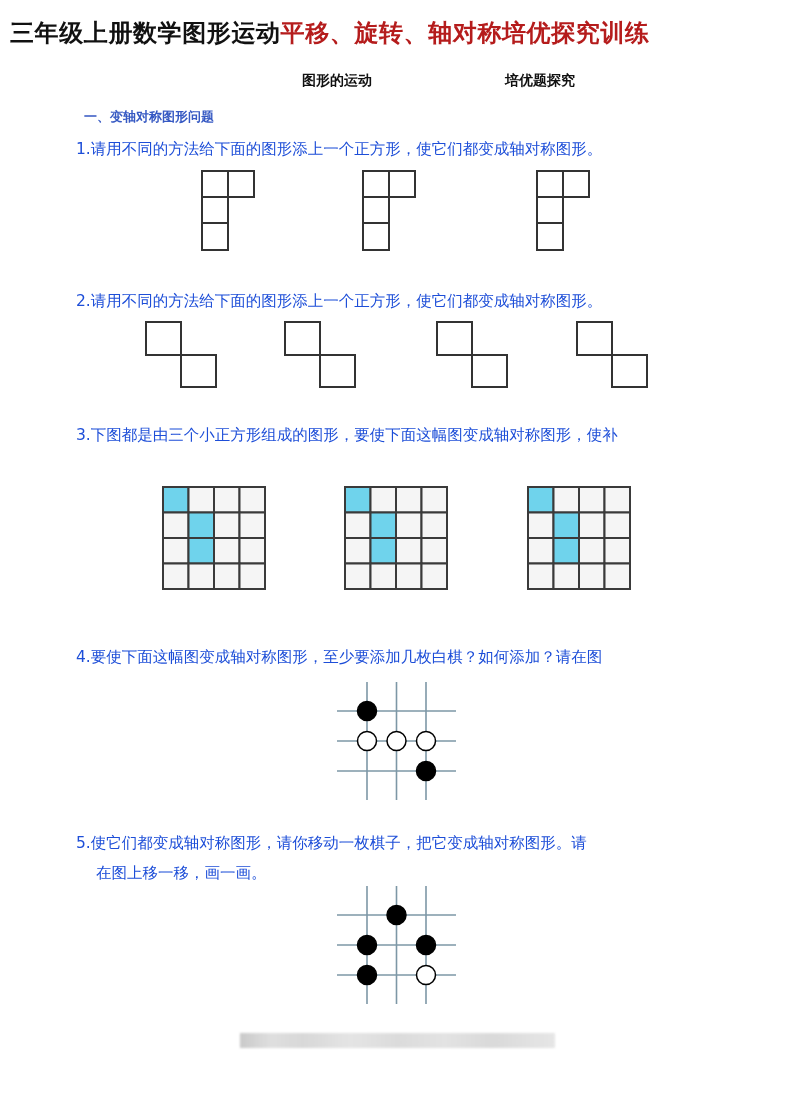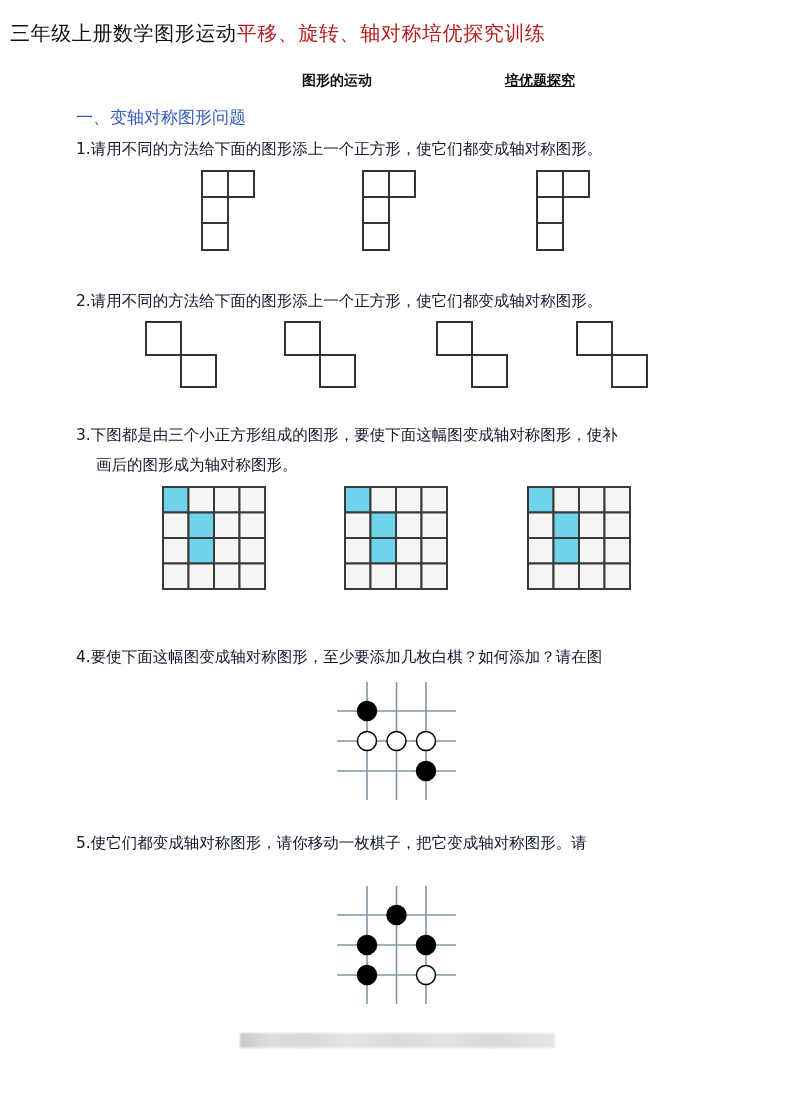--- a/index.html
+++ b/index.html
@@ -3,50 +3,50 @@
   <meta charset="utf-8">
   <style>
     html, body { margin: 0; padding: 0; background: #ffffff; }
     body {
       width: 793px; height: 1099px; position: relative; overflow: hidden;
       font-family: "DejaVu Sans", "Liberation Sans", sans-serif;
       color: #111;
     }
     .abs { position: absolute; }
     .title {
-      left: 10px; top: 16px; font-size: 20px; font-weight: normal;
+      left: 10px; top: 16px; font-size: 24px; font-weight: bold;
       letter-spacing: 0.6px; white-space: nowrap; line-height: 34px;
     }
     .title .black { color: #111; }
     .title .red { color: #b51c1c; }
     .subtitle {
       top: 66px; font-size: 14px; font-weight: bold; line-height: 28px; white-space: nowrap;
     }
     .section-head {
-      left: 76px; top: 104px; font-size: 17px; color: #3659c3; line-height: 26px; white-space: nowrap;
+      left: 84px; top: 104px; font-size: 13px; color: #3659c3; line-height: 26px; white-space: nowrap; font-weight: bold;
     }
     .q-text {
-      left: 76px; font-size: 15.5px; line-height: 30px; width: 650px; color: #0f172a;
+      left: 76px; font-size: 15.5px; line-height: 30px; width: 650px; color: #1d4ed8;
     }
     .q-text .cont { display: block; padding-left: 20px; }
     svg { position: absolute; overflow: visible; }
     .watermark {
       left: 240px; top: 1033px; width: 315px; height: 15px;
       background: linear-gradient(90deg,#c4c4c4 0%,#dcdcdc 10%,#d4d4d4 20%,#e2e2e2 35%,#d8d8d8 50%,#e0e0e0 65%,#d6d6d6 80%,#e4e4e4 100%);
       filter: blur(1px); opacity: 0.9;
     }
   </style>
 </head>
 <body>
 
 <div class="abs title">
   <span class="black">三年级上册数学图形运动</span><span class="red">平移、旋转、轴对称培优探究训练</span>
 </div>
 <div class="abs subtitle" style="left:302px;">图形的运动</div>
-<div class="abs subtitle" style="left:505px;text-decoration:underline;">培优题探究</div>
+<div class="abs subtitle" style="left:505px;">培优题探究</div>
 
 <div class="abs section-head">一、变轴对称图形问题</div>
 
 <div class="abs q-text" style="top:134px;">
   <span>1.</span><span>请用不同的方法给下面的图形添上一个正方形，使它们都变成轴对称图形。</span>
 </div>
 <svg style="left:0;top:0;" width="793" height="1099">
   <g fill="none" stroke="#333" stroke-width="2">
     <rect x="202" y="171" width="26" height="26"></rect>
       <rect x="228" y="171" width="26" height="26"></rect>
@@ -83,21 +83,20 @@
       <rect x="612" y="355" width="35" height="32"></rect>
   </g>
 </svg>
 
 <div class="abs q-text" style="top:286px;">
   <span>2.</span><span>请用不同的方法给下面的图形添上一个正方形，使它们都变成轴对称图形。</span>
 </div>
 
 <div class="abs q-text" style="top:420px;">
   <span>3.</span><span>下图都是由三个小正方形组成的图形，要使下面这幅图变成轴对称图形，使补</span>
-  <span class="cont">画后的图形成为轴对称图形。</span>
 </div>
 
 <svg style="left:0;top:0;" width="793" height="1099" id="q3svg">
     <g>
       <rect x="163" y="487" width="25.5" height="25.5" fill="#6fd3ec" stroke="#3a3a3a" stroke-width="2"></rect>
       <rect x="188.5" y="487" width="25.5" height="25.5" fill="#f5f5f5" stroke="#3a3a3a" stroke-width="2"></rect>
       <rect x="214" y="487" width="25.5" height="25.5" fill="#f5f5f5" stroke="#3a3a3a" stroke-width="2"></rect>
       <rect x="239.5" y="487" width="25.5" height="25.5" fill="#f5f5f5" stroke="#3a3a3a" stroke-width="2"></rect>
       <rect x="163" y="512.5" width="25.5" height="25.5" fill="#f5f5f5" stroke="#3a3a3a" stroke-width="2"></rect>
       <rect x="188.5" y="512.5" width="25.5" height="25.5" fill="#6fd3ec" stroke="#3a3a3a" stroke-width="2"></rect>
@@ -162,20 +161,21 @@
     <line x1="426" x2="426" y1="682" y2="800" stroke="#7d97a6" stroke-width="1.6"></line>
     <circle cx="367" cy="711" r="9.5" fill="#000" stroke="#000" stroke-width="1.5"></circle>
     <circle cx="367" cy="741" r="9.5" fill="#fff" stroke="#000" stroke-width="1.5"></circle>
     <circle cx="396.5" cy="741" r="9.5" fill="#fff" stroke="#000" stroke-width="1.5"></circle>
     <circle cx="426" cy="741" r="9.5" fill="#fff" stroke="#000" stroke-width="1.5"></circle>
     <circle cx="426" cy="771" r="9.5" fill="#000" stroke="#000" stroke-width="1.5"></circle>
   </svg>
 
 <div class="abs q-text" style="top:828px;">
   <span>5.</span><span>使它们都变成轴对称图形，请你移动一枚棋子，把它变成轴对称图形。请</span>
+  <span class="cont">在图上移一移，画一画。</span>
 </div>
 <svg style="left:0;top:0;" width="793" height="1099" id="q5svg">
     <line x1="337" x2="456" y1="915" y2="915" stroke="#7d97a6" stroke-width="1.6"></line>
     <line x1="337" x2="456" y1="945" y2="945" stroke="#7d97a6" stroke-width="1.6"></line>
     <line x1="337" x2="456" y1="975" y2="975" stroke="#7d97a6" stroke-width="1.6"></line>
     <line x1="367" x2="367" y1="886" y2="1004" stroke="#7d97a6" stroke-width="1.6"></line>
     <line x1="396.5" x2="396.5" y1="886" y2="1004" stroke="#7d97a6" stroke-width="1.6"></line>
     <line x1="426" x2="426" y1="886" y2="1004" stroke="#7d97a6" stroke-width="1.6"></line>
     <circle cx="396.5" cy="915" r="9.5" fill="#000" stroke="#000" stroke-width="1.5"></circle>
     <circle cx="367" cy="945" r="9.5" fill="#000" stroke="#000" stroke-width="1.5"></circle>

